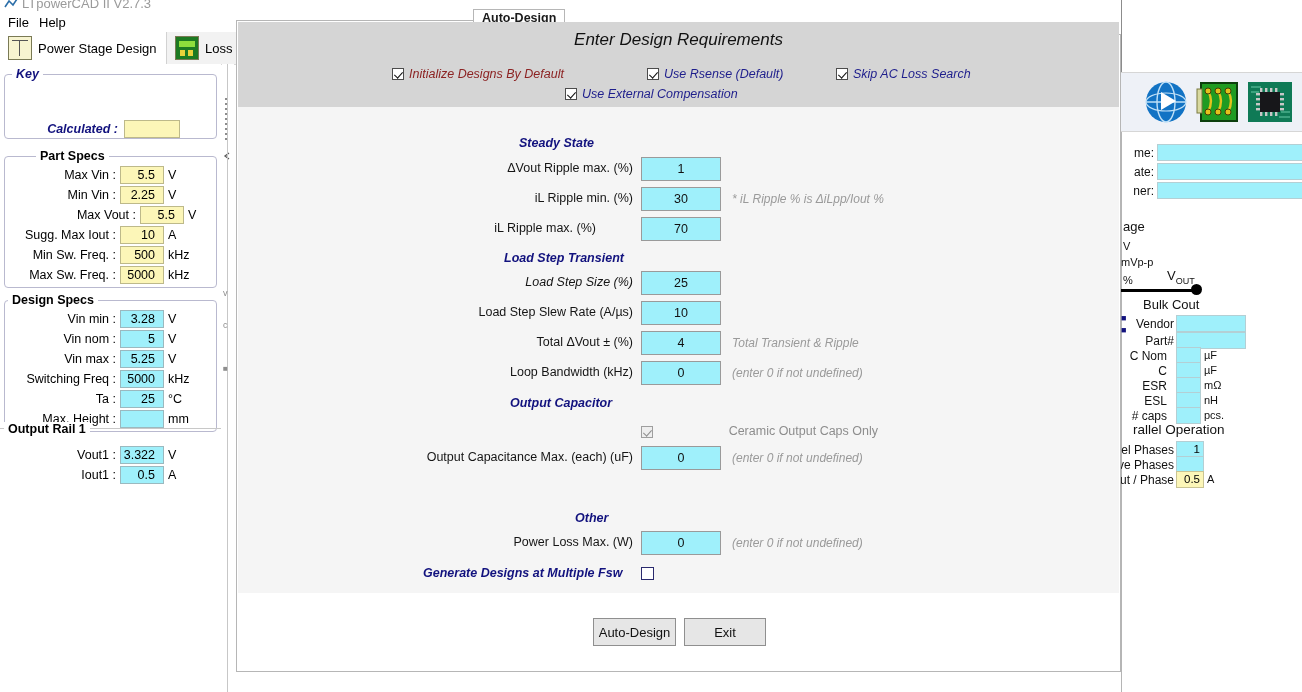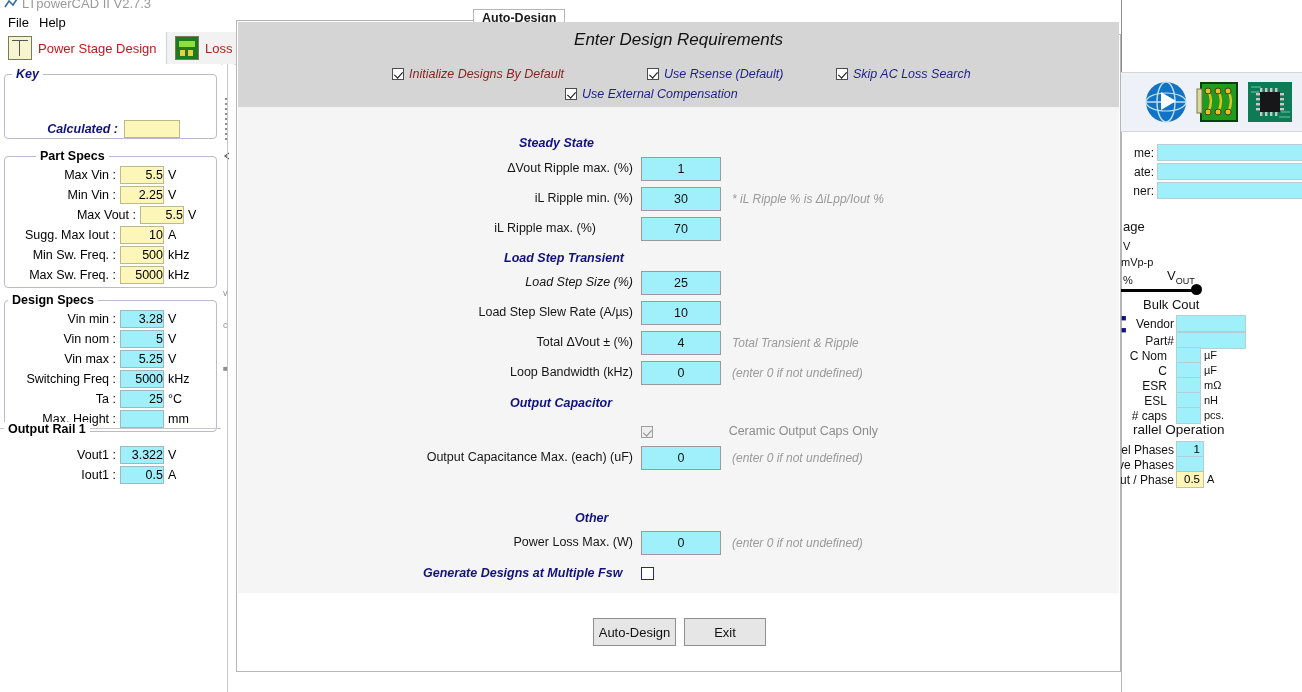--- a/index.html
+++ b/index.html
@@ -21,41 +21,41 @@
   #menubar{position:absolute;left:0;top:12px;width:236px;height:20px;background:#ffffff;}
   .menu-item{position:absolute;top:2px;font-size:13px;color:#000;padding:1px 4px;cursor:default;}
   #menu-file{left:4px;}
   #menu-help{left:35px;}
 
   
   #toolbar{position:absolute;left:0;top:32px;width:236px;height:32px;background:#f4f4f4;border-bottom:1px solid #d9d9d9;}
   .tb-btn{position:absolute;top:0;height:32px;display:flex;align-items:center;gap:6px;padding:0 8px;background:#ffffff;border-right:1px solid #d2d2d2;box-sizing:border-box;}
   #tb-power{left:0;width:167px;}
   #tb-loss{left:167px;width:90px;background:#f2f2f2;border-right:none;}
-  .tb-label{font-size:13px;color:#b91c1c;white-space:nowrap;}
+  .tb-label{font-size:13px;color:#000000;white-space:nowrap;}
   .tb-ico{width:24px;height:24px;flex:0 0 24px;border:1px solid #7a7a55;box-sizing:border-box;}
   .ico-schem{background:#f7f4d0;position:relative;}
   .ico-schem:before{content:"";position:absolute;left:3px;top:3px;right:3px;height:1px;background:#555;}
   .ico-schem:after{content:"";position:absolute;left:10px;top:3px;bottom:3px;width:1px;background:#555;}
   .ico-loss{background:#1d7a22;position:relative;}
   .ico-loss:before{content:"";position:absolute;left:3px;top:4px;width:16px;height:6px;background:#8ede3c;}
   .ico-loss:after{content:"";position:absolute;left:4px;top:13px;width:5px;height:6px;background:#e8d23a;box-shadow:8px 0 0 #e8d23a;}
 
   
   #leftpanel{position:absolute;left:0;top:64px;width:221px;height:628px;background:#ffffff;}
   .group{position:absolute;border:1px solid #b9b9cf;border-radius:4px;box-sizing:border-box;}
   .group-sq{border-radius:0;border:1px solid #c8c8c8;border-left:none;border-right:none;border-bottom:none;}
   .group-title{position:absolute;font-weight:bold;font-size:12.5px;background:#ffffff;padding:0 4px;white-space:nowrap;}
   .gt-italic{font-style:italic;color:#12127e;}
   .gt-plain{color:#000;}
 
   .fieldrow{position:absolute;height:19px;display:flex;align-items:center;}
   .flabel{font-size:12.5px;text-align:right;white-space:nowrap;color:#000;}
   .flabel-i{font-style:italic;font-weight:bold;color:#12127e;font-size:12.5px;text-align:right;white-space:nowrap;}
-  .fbox{height:18px;box-sizing:border-box;border:1px solid #9bb9bf;text-align:right;padding-right:0;font-size:12.5px;line-height:16px;}
+  .fbox{height:18px;box-sizing:border-box;border:1px solid #9bb9bf;text-align:right;padding-right:8px;font-size:12.5px;line-height:16px;}
   .fbox.user{background:#9ff0fb;}
   .fbox.calc{background:#fcf6b8;border-color:#bdb98a;}
   .funit{font-size:12.5px;color:#000;white-space:nowrap;}
 
   
   #splitter{position:absolute;left:222px;top:64px;width:12px;height:628px;background:#ffffff;}
   #split-grip{position:absolute;left:3px;top:34px;width:3px;height:44px;
      background-image:repeating-linear-gradient(to bottom,#8c8c8c 0 2px,transparent 2px 5px);}
   #split-arrow{position:absolute;left:1px;top:85px;width:8px;height:8px;}
   #split-line{position:absolute;left:5px;top:0;width:1px;height:628px;background:#c7c7c7;}

